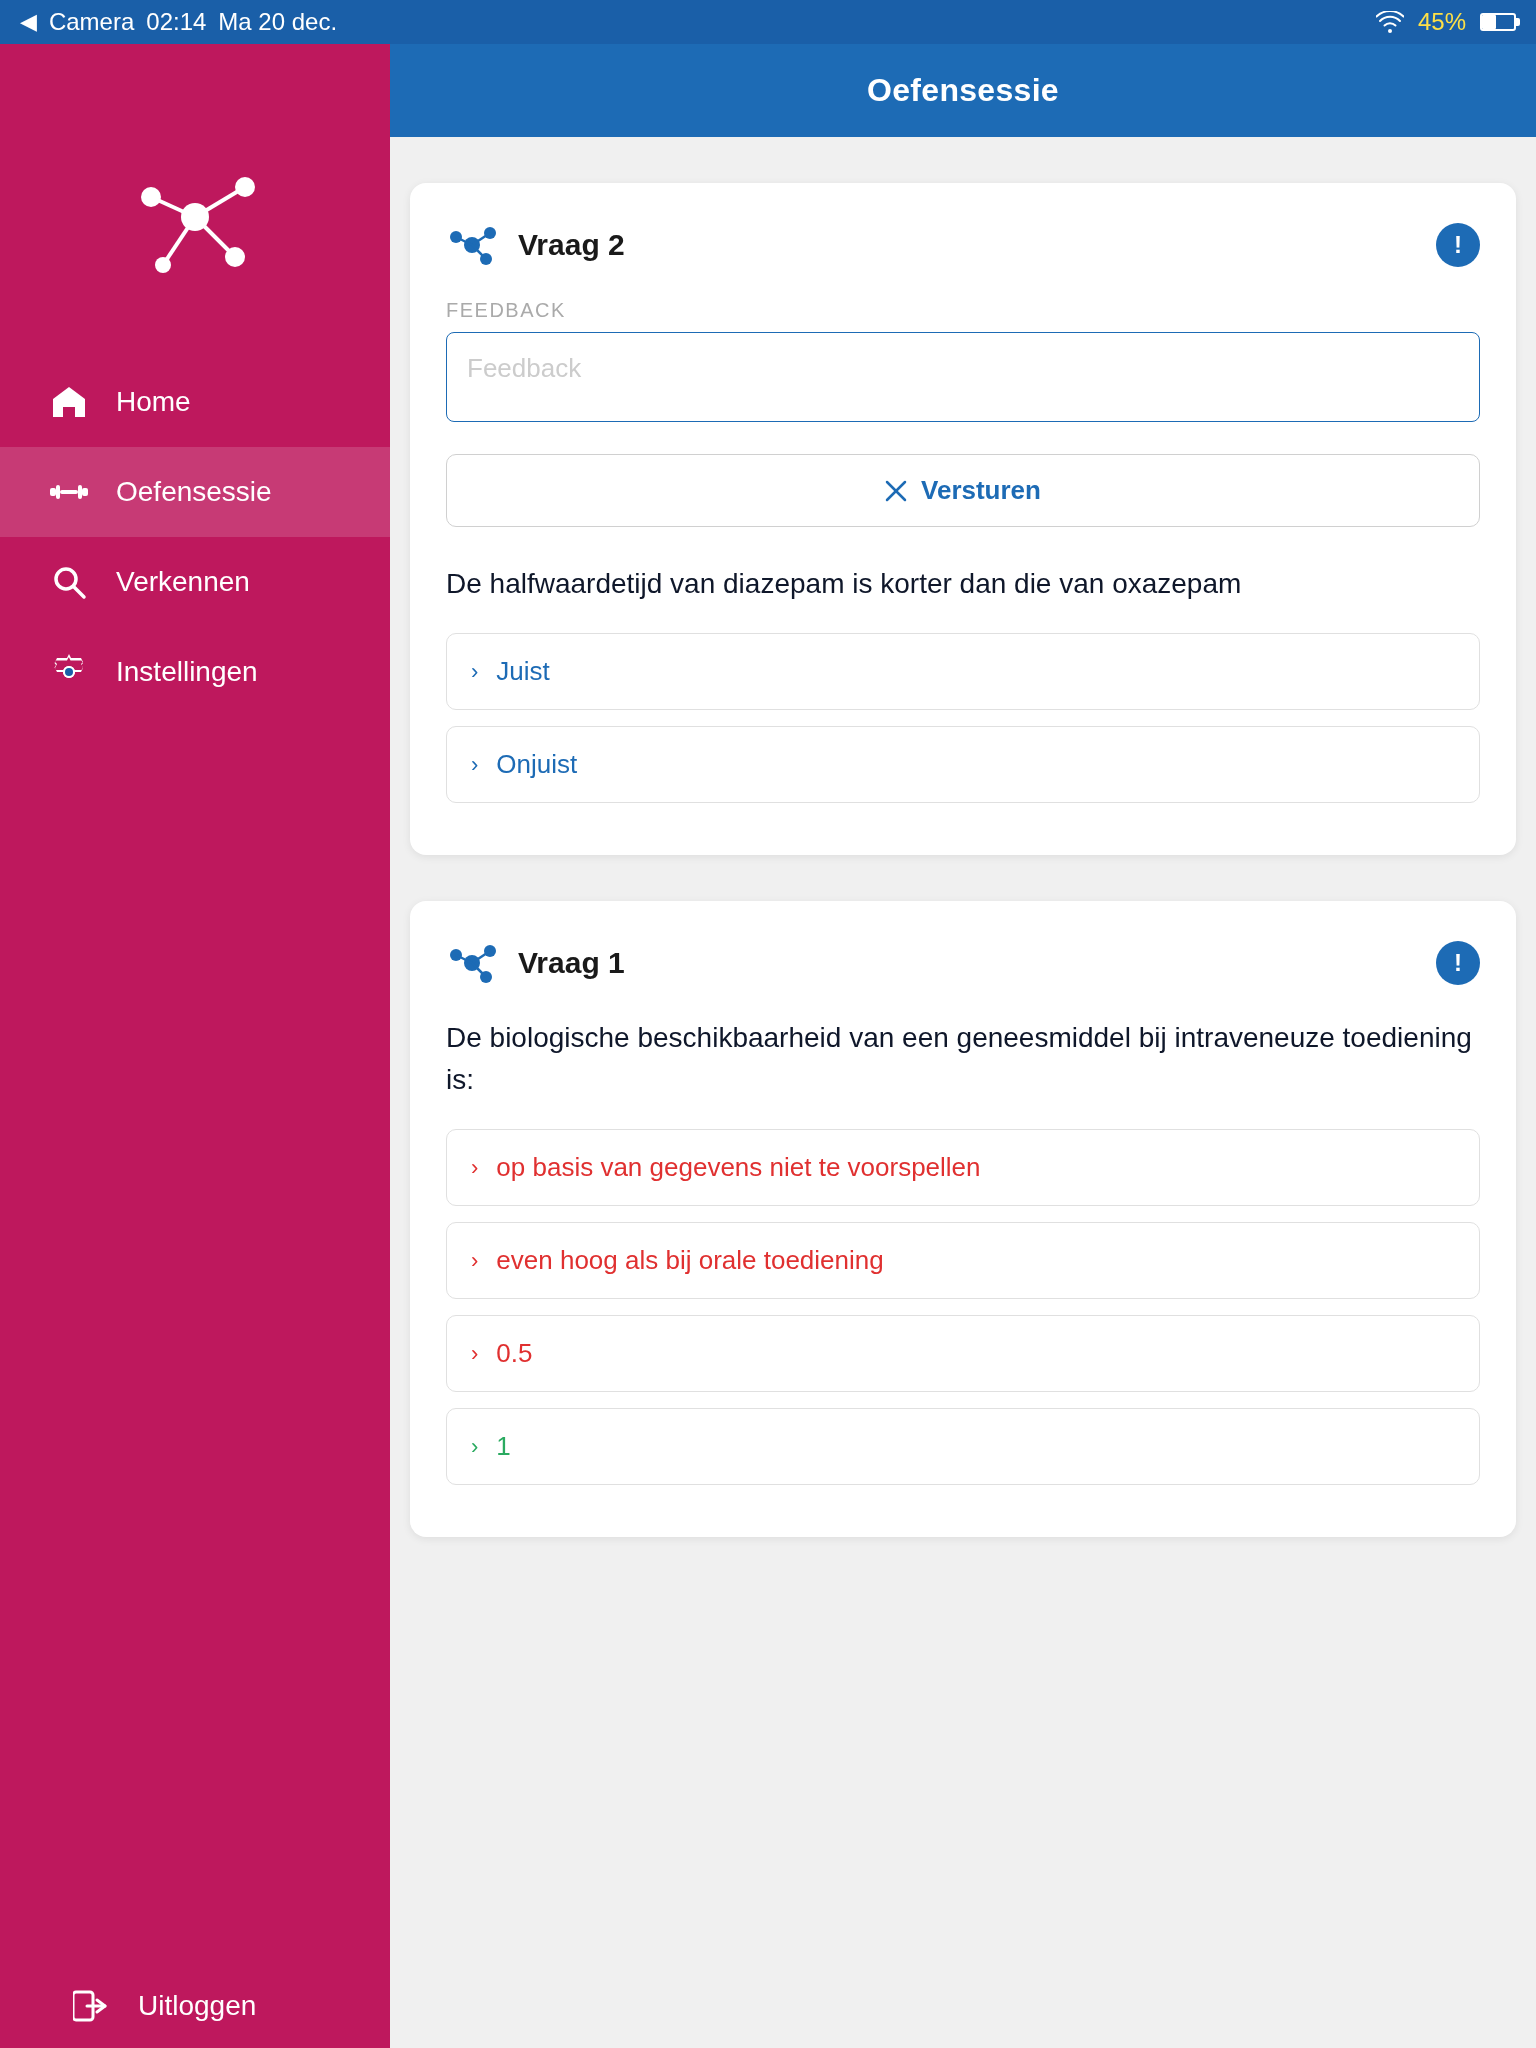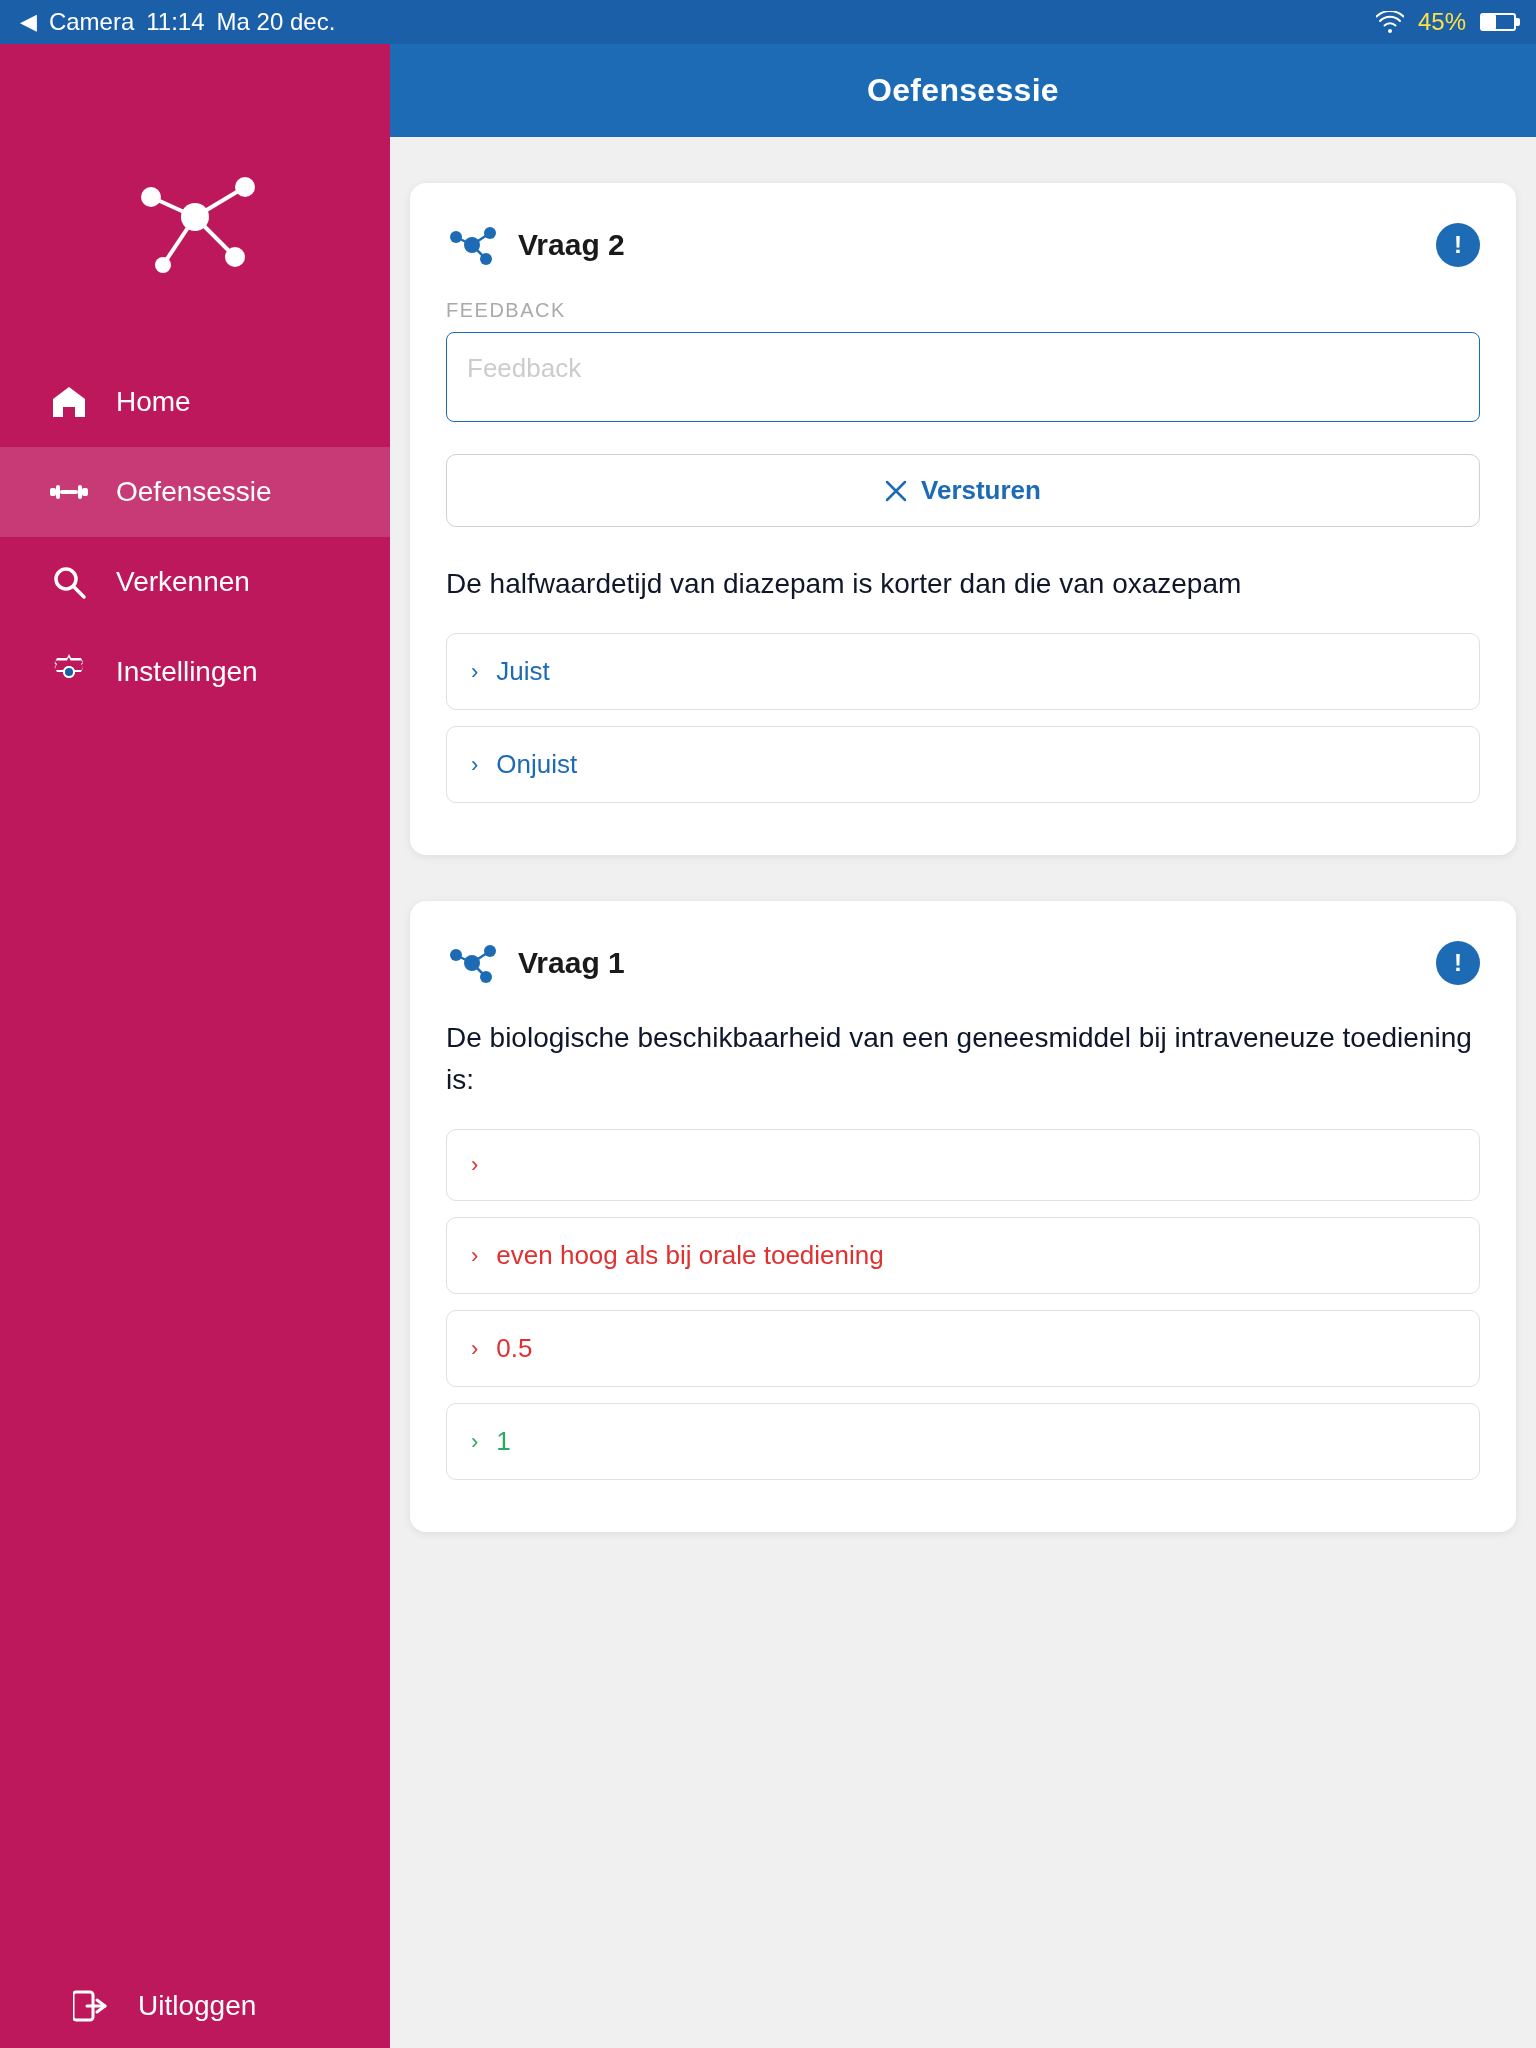--- a/index.html
+++ b/index.html
@@ -291,21 +291,21 @@
     
     svg { display: block; }
   </style>
 </head>
 <body>
 
 <div class="status-bar">
   <div class="status-bar-left">
     <span style="font-size:22px;">◀</span>
     <span>Camera</span>
-    <span>11:14</span>
+    <span>02:14</span>
     <span>Ma 20 dec.</span>
   </div>
   <div class="status-bar-right">
     <span class="wifi-icon">
       <svg width="28" height="22" viewBox="0 0 28 22" fill="white">
         <path d="M14 18a2 2 0 100 4 2 2 0 000-4z"></path>
         <path d="M8.5 14.5a7.8 7.8 0 0111 0" stroke="white" stroke-width="2" fill="none" stroke-linecap="round"></path>
         <path d="M4 10a13.8 13.8 0 0120 0" stroke="white" stroke-width="2" fill="none" stroke-linecap="round"></path>
         <path d="M0.5 5.5a19.5 19.5 0 0127 0" stroke="white" stroke-width="2" fill="none" stroke-linecap="round"></path>
       </svg>
@@ -459,20 +459,21 @@
           </svg>
           <span class="card-title">Vraag 1</span>
         </div>
         <div class="alert-icon">!</div>
       </div>
 
       <p class="question-text">De biologische beschikbaarheid van een geneesmiddel bij intraveneuze toediening is:</p>
 
       <div class="answer-option wrong">
         <span class="chevron-right">›</span>
+        <span>op basis van gegevens niet te voorspellen</span>
       </div>
       <div class="answer-option wrong">
         <span class="chevron-right">›</span>
         <span>even hoog als bij orale toediening</span>
       </div>
       <div class="answer-option wrong">
         <span class="chevron-right">›</span>
         <span>0.5</span>
       </div>
       <div class="answer-option correct">

